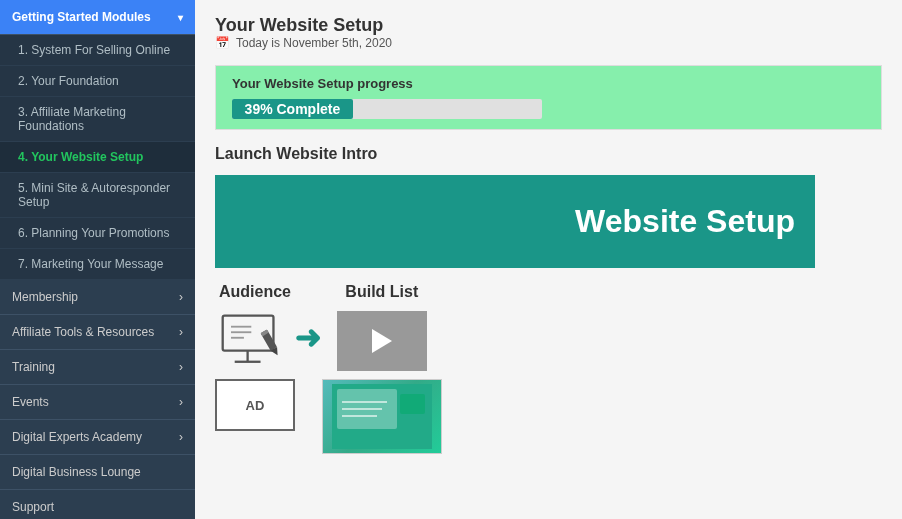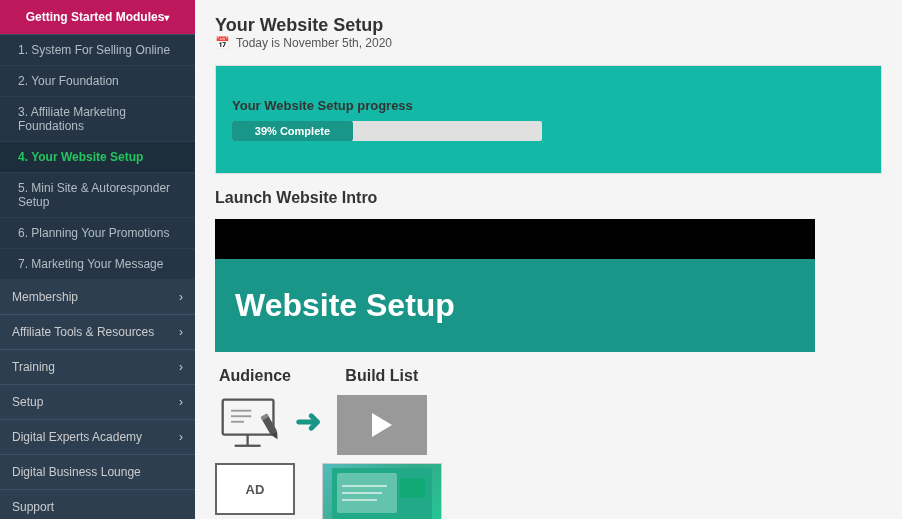--- a/index.html
+++ b/index.html
@@ -23,22 +23,21 @@
       justify-content: space-between;
       padding: 10px 12px;
       font-size: 12px;
       font-weight: bold;
       color: #fff;
       cursor: pointer;
       border-bottom: 1px solid #3d5166;
     }
 
     .sidebar-section-header.active-section {
-      background: #be185d;
-      justify-content: center;
+      background: #3b82f6;
     }
 
     .sidebar-section-header .chevron {
       font-size: 10px;
     }
 
     .sidebar-submenu {
       background: #253545;
     }
 
@@ -89,23 +88,23 @@
     .date-bar {
       display: flex;
       align-items: center;
       gap: 6px;
       font-size: 12px;
       color: #555;
       margin-bottom: 15px;
     }
 
     .progress-box {
-      background: #14b8a6;
+      background: #86efac;
       border: 1px solid #ddd;
-      padding: 32px 16px;
+      padding: 10px 16px;
       margin-bottom: 15px;
     }
 
     .progress-label {
       font-size: 13px;
       color: #333;
       margin-bottom: 8px;
       font-weight: bold;
     }
 
@@ -120,21 +119,21 @@
     .progress-bar-fill {
       background: #1a9688;
       height: 100%;
       border-radius: 2px;
       display: flex;
       align-items: center;
       justify-content: center;
     }
 
     .progress-text {
-      font-size: 11px;
+      font-size: 14px;
       color: #fff;
       font-weight: bold;
     }
 
     .section-title {
       font-size: 16px;
       font-weight: bold;
       color: #333;
       margin-bottom: 12px;
     }
@@ -143,22 +142,21 @@
       width: 100%;
       max-width: 600px;
       background: #000;
       position: relative;
       overflow: hidden;
     }
 
     .video-banner-teal {
       background: #1a9688;
       padding: 28px 20px;
-      text-align: left;
-      margin-top: 40px;
+      text-align: right;
     }
 
     .video-banner-text {
       font-size: 32px;
       font-weight: bold;
       color: #fff;
     }
 
     .audience-build-row {
       display: flex;
@@ -271,21 +269,21 @@
   </div>
   <div class="sidebar-plain-section">
     <span>Affiliate Tools &amp; Resources</span>
     <span>›</span>
   </div>
   <div class="sidebar-plain-section">
     <span>Training</span>
     <span>›</span>
   </div>
   <div class="sidebar-plain-section">
-    <span>Setup</span>
+    <span>Events</span>
     <span>›</span>
   </div>
   <div class="sidebar-plain-section">
     <span>Digital Experts Academy</span>
     <span>›</span>
   </div>
   <div class="sidebar-plain-section">
     <span>Digital Business Lounge</span>
     <span></span>
   </div>

